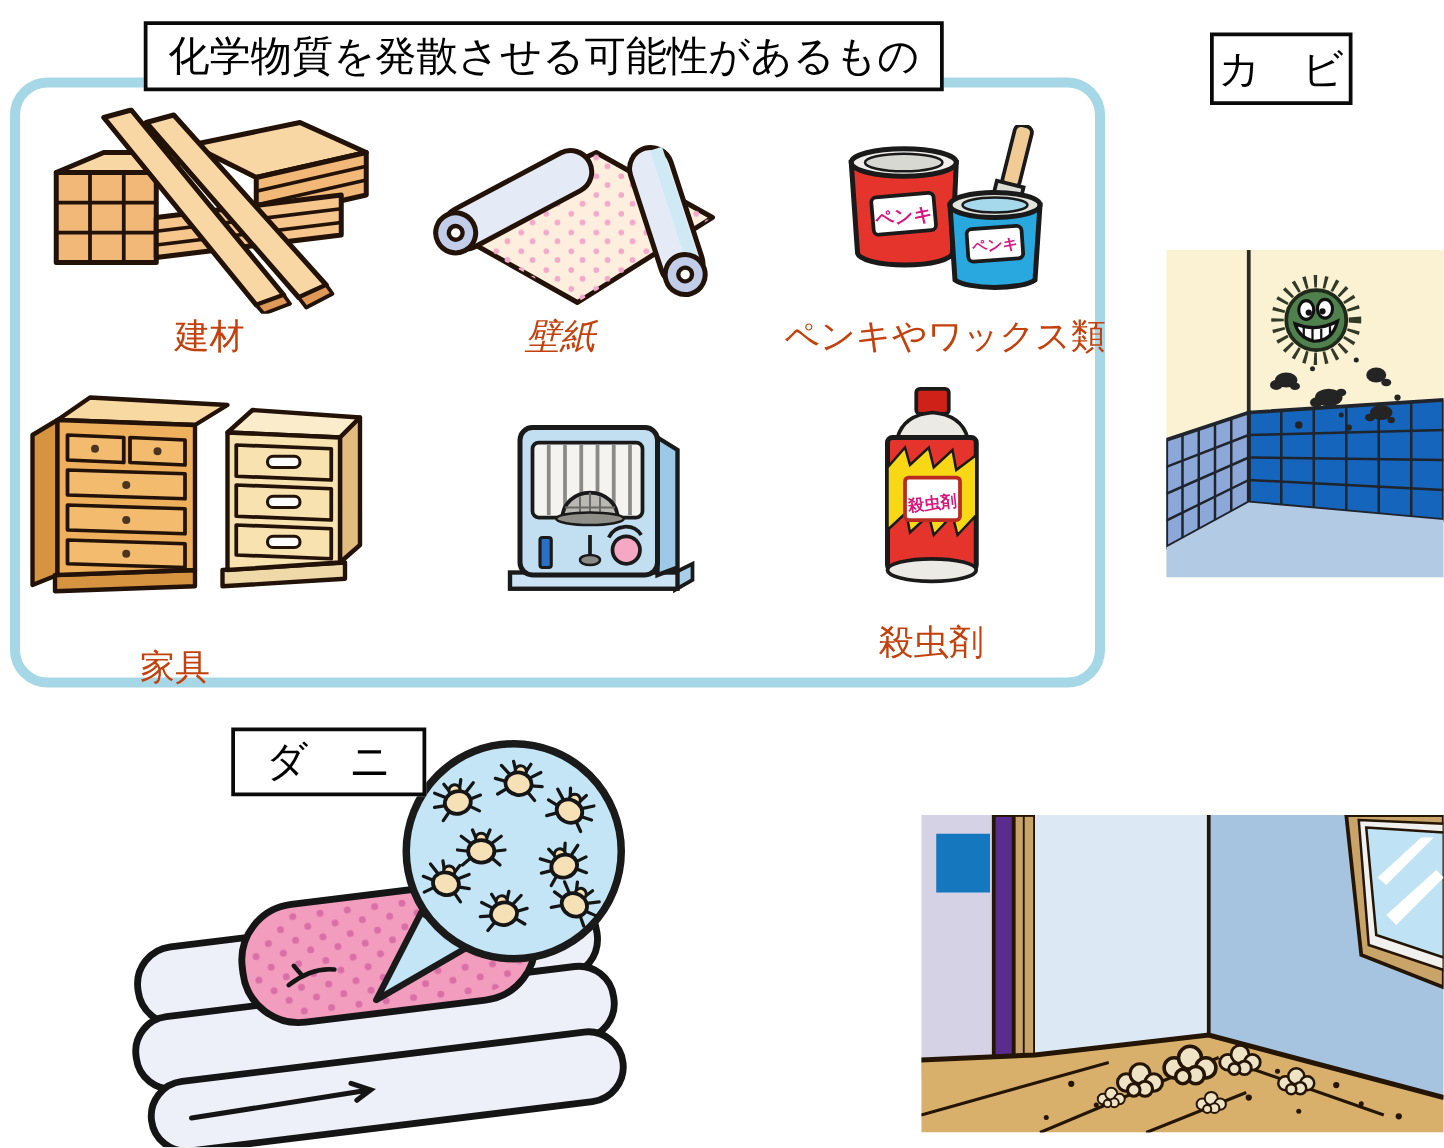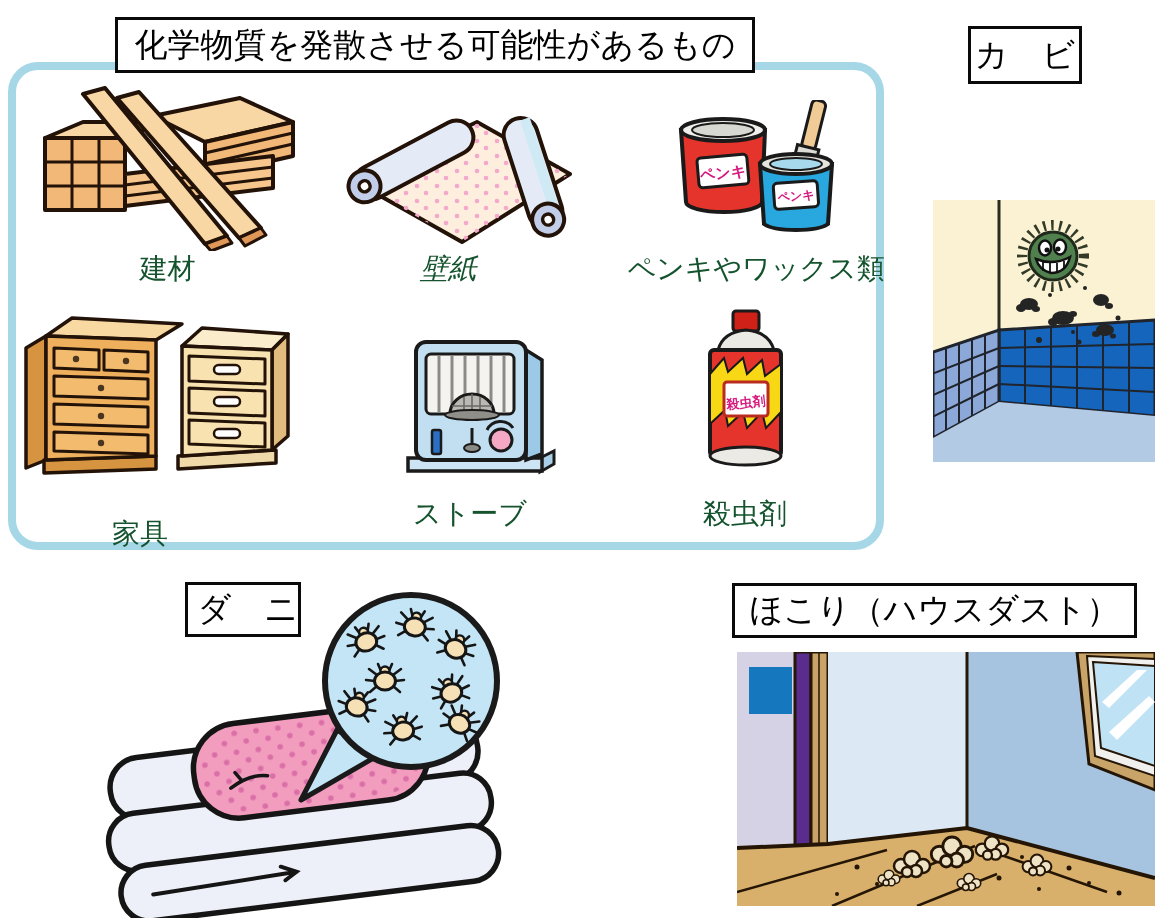--- a/index.html
+++ b/index.html
@@ -4,21 +4,21 @@
 <style>
   html,body{margin:0;padding:0;background:#fff;}
   #page{position:relative;width:1155px;height:918px;background:#ffffff;overflow:hidden;
         font-family:"Liberation Sans","DejaVu Sans",sans-serif;padding-left:20px;}
   .abs{position:absolute;}
   .frame{position:absolute;left:8px;top:62px;width:876px;height:488px;
          border:8px solid #a5d7e7;border-radius:30px;box-sizing:border-box;z-index:0;}
   .hbox{position:absolute;background:#ffffff;border:3px solid #0a0a0a;box-sizing:border-box;
         display:flex;align-items:center;justify-content:center;
         font-size:33px;color:#000;z-index:2;white-space:nowrap;}
-  .ilabel{position:absolute;text-align:center;font-size:28px;color:#14532d;z-index:1;}
+  .ilabel{position:absolute;text-align:center;font-size:28px;color:#c2410c;z-index:1;}
   svg{display:block;}
 </style>
 </head>
 <body>
 
 <div id="page">
 
   <div class="frame"></div>
 
   <div class="hbox" style="left:115px;top:17px;width:640px;height:56px;">
@@ -151,21 +151,20 @@
         <line x1="78" y1="67" x2="78" y2="84"></line>
       <line x1="50" y1="76" x2="90" y2="76"></line>
     </g>
     <ellipse cx="70" cy="85" rx="27" ry="5" fill="#8f8e88" stroke="#1a1a1a" stroke-width="2"></ellipse>
     <rect x="30" y="100" width="9" height="24" rx="2" fill="#2b6fc4" stroke="#1a1a1a" stroke-width="2.5"></rect>
     <line x1="70" y1="98" x2="70" y2="116" stroke="#1a1a1a" stroke-width="3"></line>
     <ellipse cx="70" cy="118" rx="8" ry="4" fill="#8a8a86" stroke="#1a1a1a" stroke-width="2"></ellipse>
     <path d="M85,100 A15,15 0 0 1 111,98" fill="none" stroke="#1a1a1a" stroke-width="3"></path>
     <circle cx="99" cy="110" r="11" fill="#f4a8c4" stroke="#1a1a1a" stroke-width="3"></circle>
   </svg>
-  <div class="ilabel" style="left:345px;top:495px;width:250px;">ストーブ</div>
 
   <svg class="abs" style="left:698px;top:308px;" width="96" height="180" viewBox="0 0 96 180">
     <rect x="35" y="3" width="26" height="20" rx="3" fill="#cf2117" stroke="#1a1a1a" stroke-width="3"></rect>
     <path d="M20,42 Q25,24 48,22 Q71,24 76,42 Z" fill="#eceae4" stroke="#1a1a1a" stroke-width="3"></path>
     <rect x="12" y="42" width="71" height="106" rx="4" fill="#e5342b" stroke="#1a1a1a" stroke-width="4"></rect>
     <polygon points="12,66 26,50 30,64 45,50 49,66 64,52 67,68 83,56 83,104 68,120 64,104 49,120 45,104 30,118 27,102 12,116" fill="#f8d714" stroke="#1a1a1a" stroke-width="2"></polygon>
     <rect x="26" y="74" width="44" height="34" rx="3" fill="#fff" stroke="#b92a20" stroke-width="3"></rect>
     <text transform="rotate(-6 48 95)" x="48" y="99" text-anchor="middle" font-size="13" font-weight="bold" fill="#d6187e">殺虫剤</text>
     <ellipse cx="47.5" cy="148" rx="35.5" ry="9" fill="#eceae4" stroke="#1a1a1a" stroke-width="3"></ellipse>
   </svg>
@@ -225,21 +224,21 @@
         <ellipse cx="180" cy="136" rx="3" ry="2.5"></ellipse>
       <circle cx="117" cy="95" r="2"></circle>
         <circle cx="152" cy="88" r="2"></circle>
         <circle cx="185" cy="118" r="2.5"></circle>
       <circle cx="140" cy="132" r="2"></circle>
         <circle cx="106" cy="140" r="3"></circle>
         <circle cx="146" cy="142" r="2.5"></circle>
     </g>
   </svg>
 
-  <div class="hbox" style="left:185px;top:582px;width:116px;height:55px;justify-content:flex-end;">
+  <div class="hbox" style="left:185px;top:582px;width:156px;height:55px;">
     <span>ダ　ニ</span>
   </div>
 
   <svg class="abs" style="left:85px;top:588px;" width="500" height="330" viewBox="0 0 500 330">
     <defs>
       <pattern id="pinkdots" width="22" height="19" patternUnits="userSpaceOnUse">
         <circle cx="6" cy="5" r="2.8" fill="#d96fa6"></circle>
           <circle cx="17" cy="14" r="2.8" fill="#d96fa6"></circle>
       </pattern>
       <g id="mite">
@@ -264,23 +263,20 @@
       <use href="#mite" transform="translate(330,38) rotate(10)"></use>
       <use href="#mite" transform="translate(371,60) rotate(25)"></use>
       <use href="#mite" transform="translate(300,92) rotate(0)"></use>
       <use href="#mite" transform="translate(366,104) rotate(-20)"></use>
       <use href="#mite" transform="translate(272,118) rotate(15)"></use>
       <use href="#mite" transform="translate(318,142) rotate(-10)"></use>
       <use href="#mite" transform="translate(375,135) rotate(30)"></use>
     </g>
   </svg>
 
-  <div class="hbox" style="left:732px;top:583px;width:405px;height:55px;">
-    <span>ほこり（ハウスダスト）</span>
-  </div>
 
   <svg class="abs" style="left:737px;top:652px;" width="418" height="254" viewBox="0 0 418 254">
     <defs>
       <g id="puff" fill="#efe3c6" stroke="#241505" stroke-width="2.5">
         <circle cx="-11" cy="2" r="7"></circle>
           <circle cx="0" cy="-5" r="8"></circle>
           <circle cx="11" cy="2" r="7"></circle>
         <circle cx="4" cy="7" r="6"></circle>
           <circle cx="-5" cy="8" r="5"></circle>
       </g>

